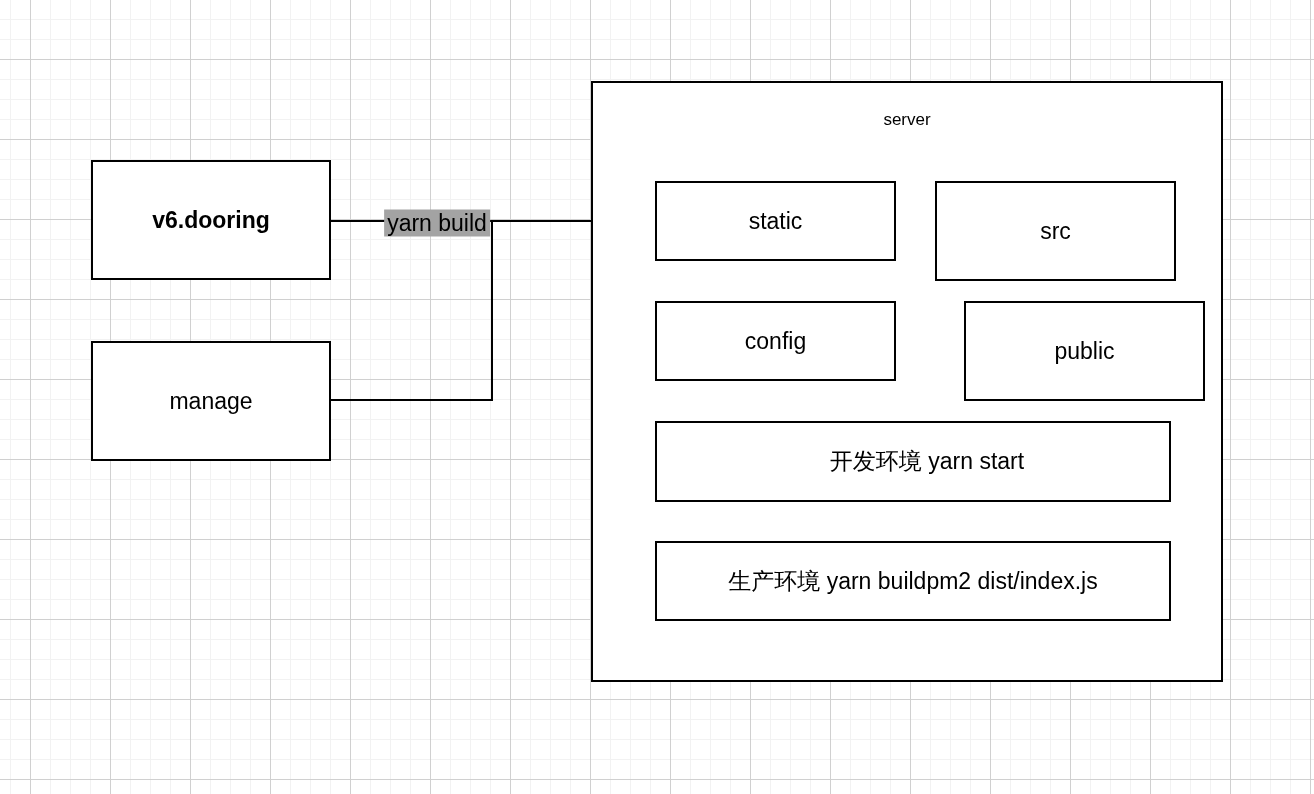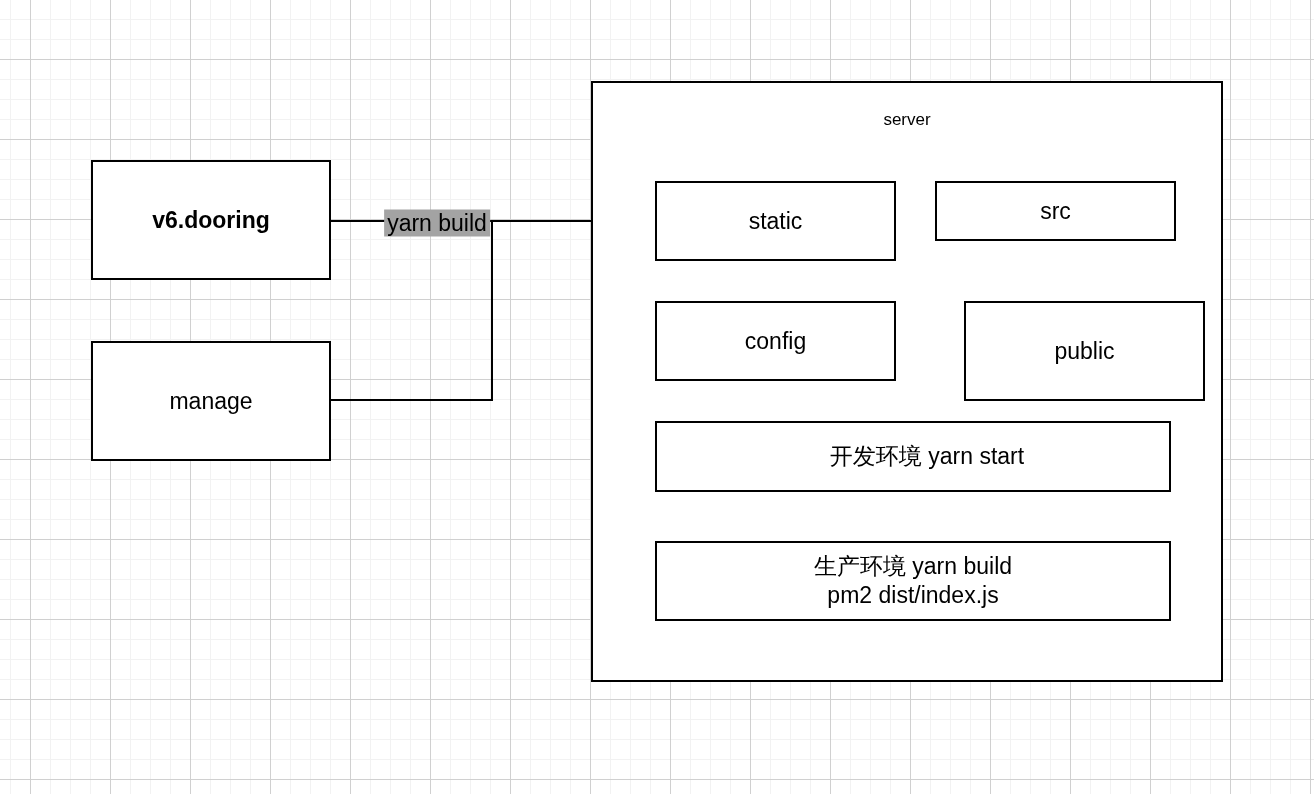--- a/index.html
+++ b/index.html
@@ -33,25 +33,25 @@
     justify-content: center;
     text-align: center;
     font-size: 23px;
     line-height: 1.25;
   }
   #node-v6dooring { left: 91px;  top: 160px; width: 240px; height: 120px; font-weight: bold; }
   #node-manage    { left: 91px;  top: 341px; width: 240px; height: 120px; justify-content: center; }
   #node-server    { left: 591px; top: 81px;  width: 632px; height: 601px; display: block; }
   #server-title   { position: absolute; left: 0; top: 26px; width: 100%; text-align: center; font-size: 17px; }
   #node-static    { left: 655px; top: 181px; width: 241px; height: 80px; }
-  #node-src       { left: 935px; top: 181px; width: 241px; height: 60px; }
+  #node-src       { left: 935px; top: 181px; width: 241px; height: 100px; }
   #node-config    { left: 655px; top: 301px; width: 241px; height: 80px; }
   #node-public    { left: 964px; top: 301px; width: 241px; height: 100px; }
-  #node-dev-env   { left: 655px; top: 421px; width: 516px; height: 71px; padding-left: 28px; }
-  #node-prod-env  { left: 655px; top: 541px; width: 516px; height: 80px; flex-direction: column; }
+  #node-dev-env   { left: 655px; top: 421px; width: 516px; height: 81px; padding-left: 28px; }
+  #node-prod-env  { left: 655px; top: 541px; width: 516px; height: 80px; flex-direction: row; }
   #edge-layer {
     position: absolute;
     left: 0; top: 0;
     width: 1314px; height: 794px;
   }
   #edge-label-yarn-build {
     position: absolute;
     left: 437px;
     top: 223px;
     transform: translate(-50%, -50%);

